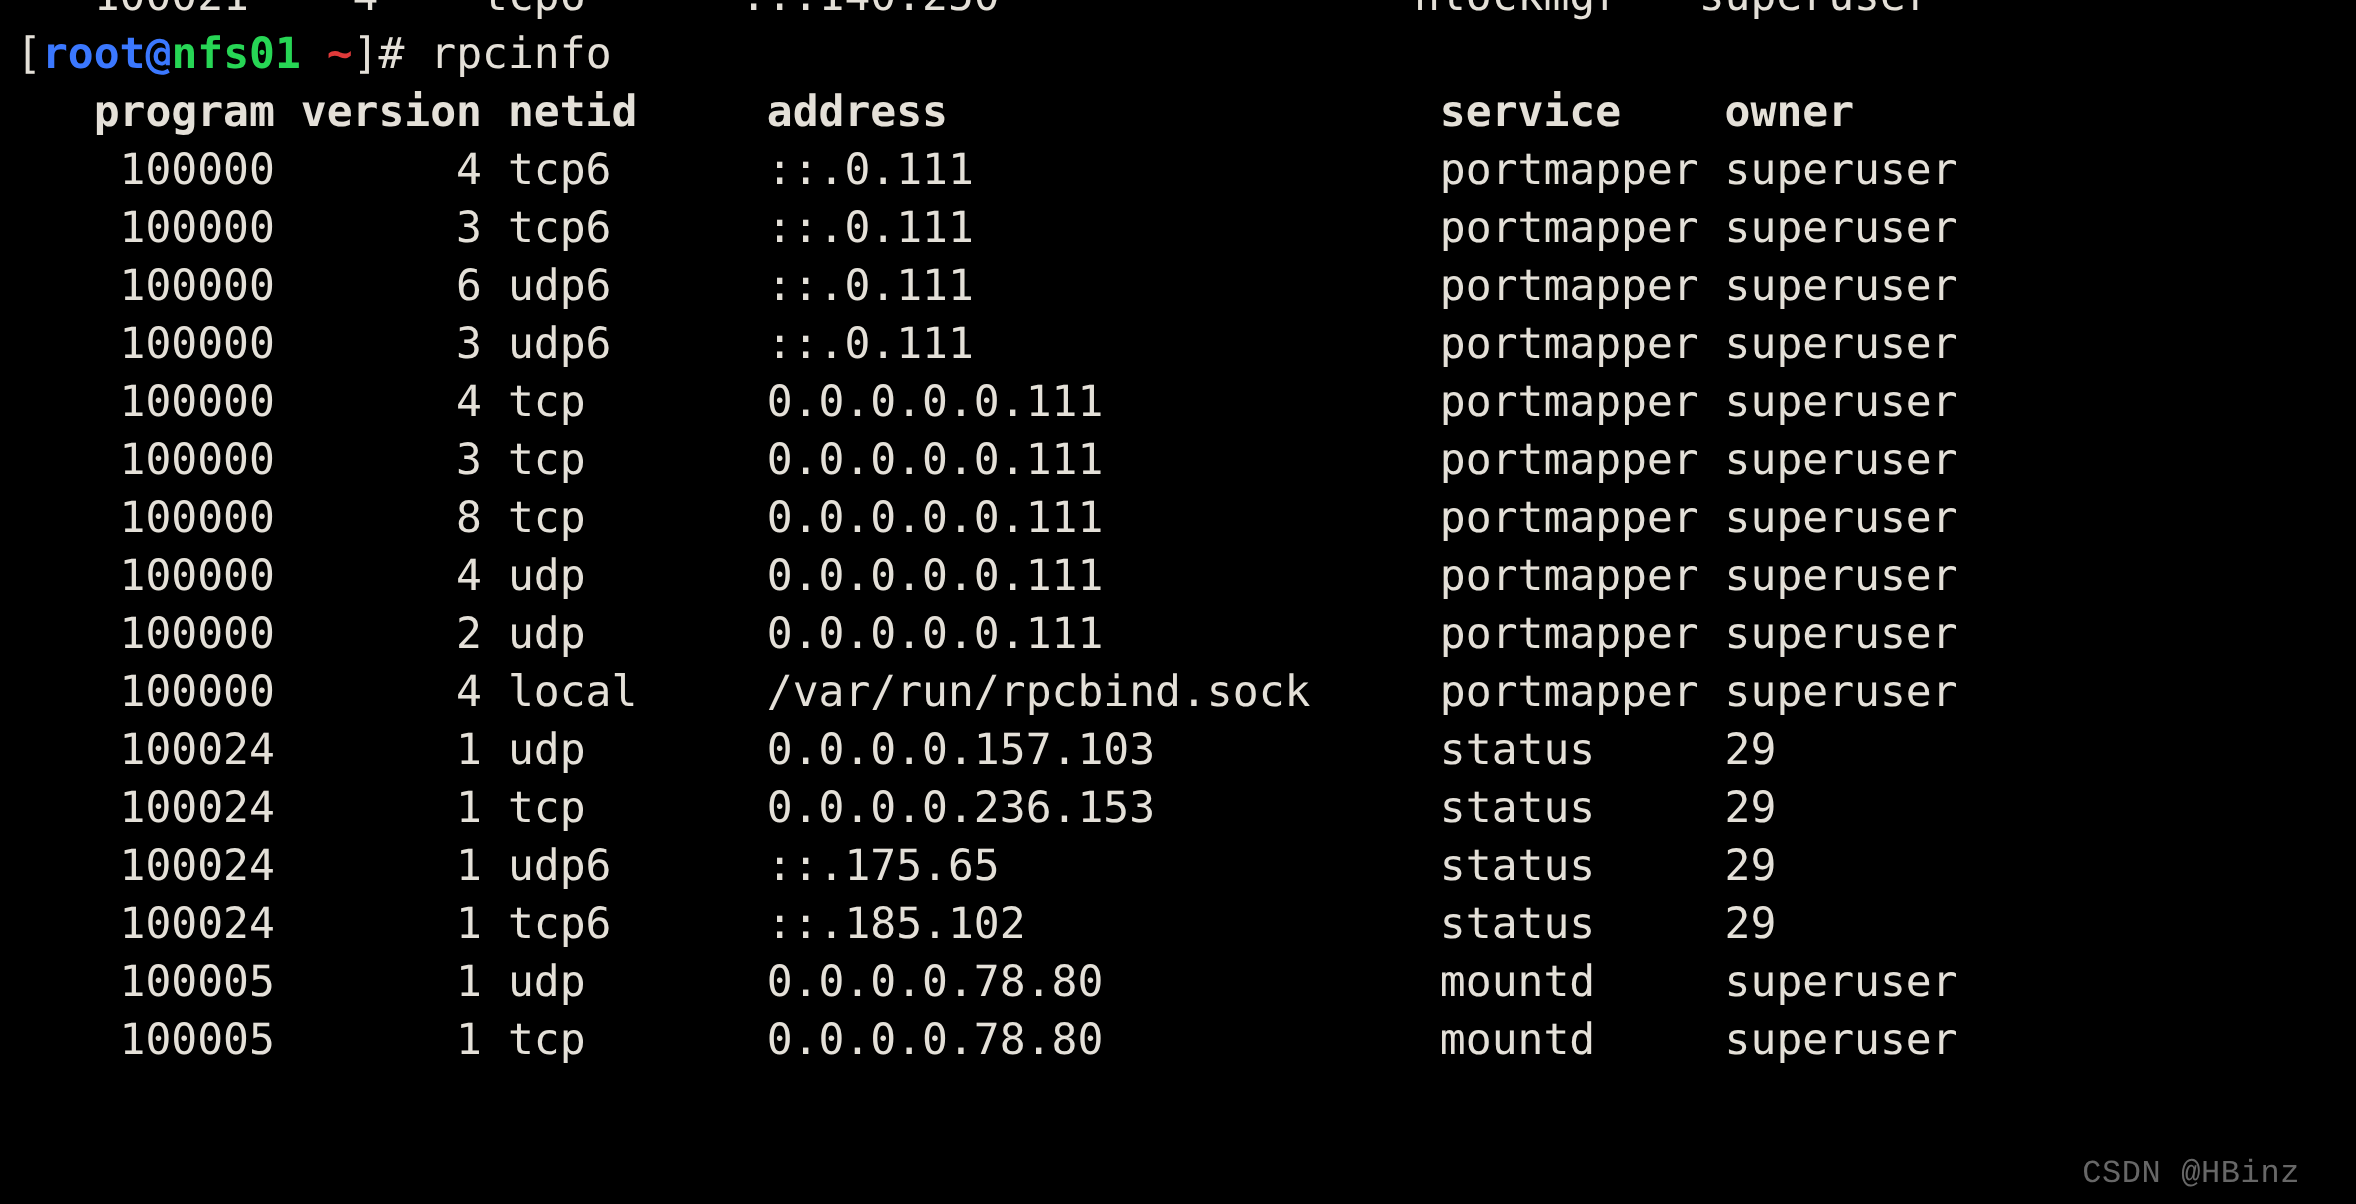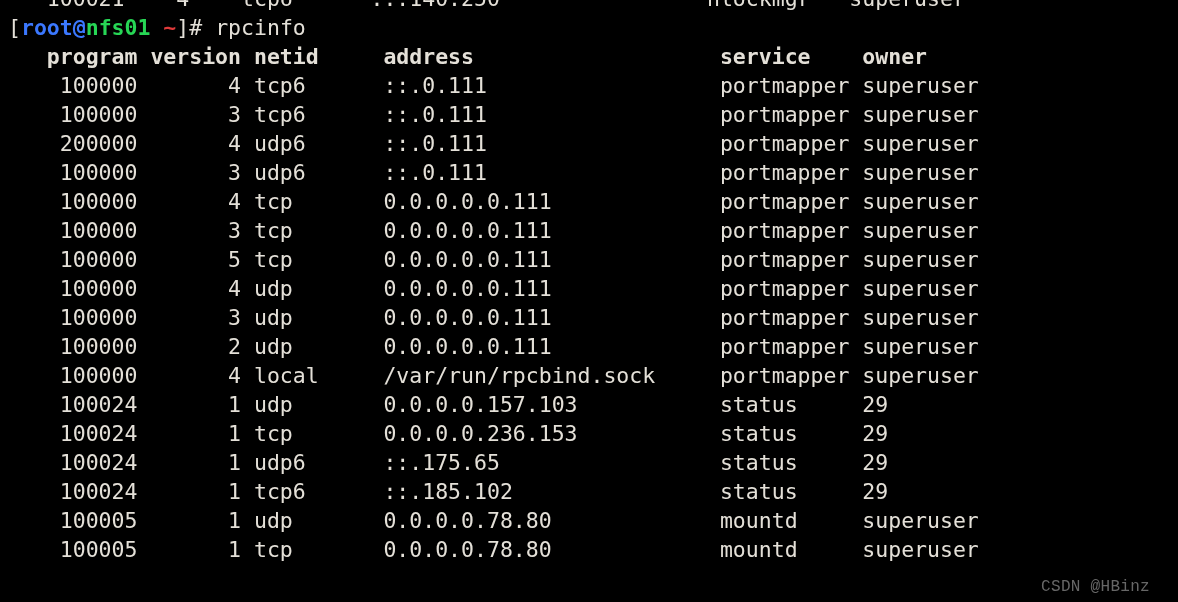--- a/index.html
+++ b/index.html
@@ -71,27 +71,26 @@
 
     <div class="line">   100021    4    tcp6      ::.140.250                nlockmgr   superuser</div>
 
     <div class="line"><span class="p-bracket">[</span><span class="p-user">root</span><span class="p-at">@</span><span class="p-host">nfs01</span><span class="p-path"> ~</span><span class="p-tail">]# </span><span class="p-cmd">rpcinfo</span></div>
 
     <div class="line header">   program version netid     address                   service    owner</div>
 
     <div id="rows">
         <div class="line">    100000       4 tcp6      ::.0.111                  portmapper superuser</div>
         <div class="line">    100000       3 tcp6      ::.0.111                  portmapper superuser</div>
-        <div class="line">    200000       4 udp6      ::.0.111                  portmapper superuser</div>
+        <div class="line">    100000       6 udp6      ::.0.111                  portmapper superuser</div>
         <div class="line">    100000       3 udp6      ::.0.111                  portmapper superuser</div>
         <div class="line">    100000       4 tcp       0.0.0.0.0.111             portmapper superuser</div>
         <div class="line">    100000       3 tcp       0.0.0.0.0.111             portmapper superuser</div>
-        <div class="line">    100000       5 tcp       0.0.0.0.0.111             portmapper superuser</div>
+        <div class="line">    100000       8 tcp       0.0.0.0.0.111             portmapper superuser</div>
         <div class="line">    100000       4 udp       0.0.0.0.0.111             portmapper superuser</div>
-        <div class="line">    100000       3 udp       0.0.0.0.0.111             portmapper superuser</div>
         <div class="line">    100000       2 udp       0.0.0.0.0.111             portmapper superuser</div>
         <div class="line">    100000       4 local     /var/run/rpcbind.sock     portmapper superuser</div>
         <div class="line">    100024       1 udp       0.0.0.0.157.103           status     29</div>
         <div class="line">    100024       1 tcp       0.0.0.0.236.153           status     29</div>
         <div class="line">    100024       1 udp6      ::.175.65                 status     29</div>
         <div class="line">    100024       1 tcp6      ::.185.102                status     29</div>
         <div class="line">    100005       1 udp       0.0.0.0.78.80             mountd     superuser</div>
         <div class="line">    100005       1 tcp       0.0.0.0.78.80             mountd     superuser</div>
       </div>
 

